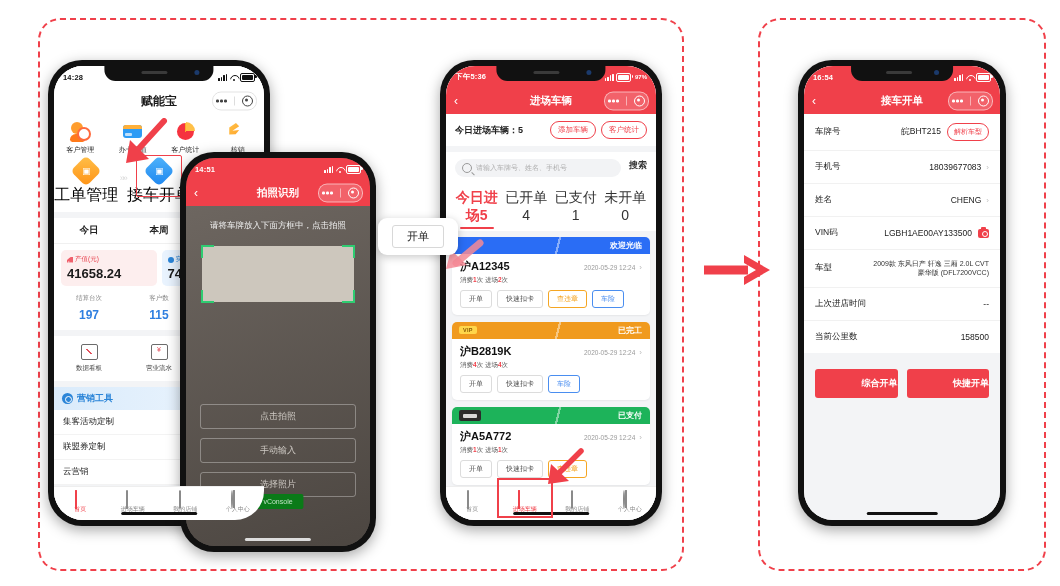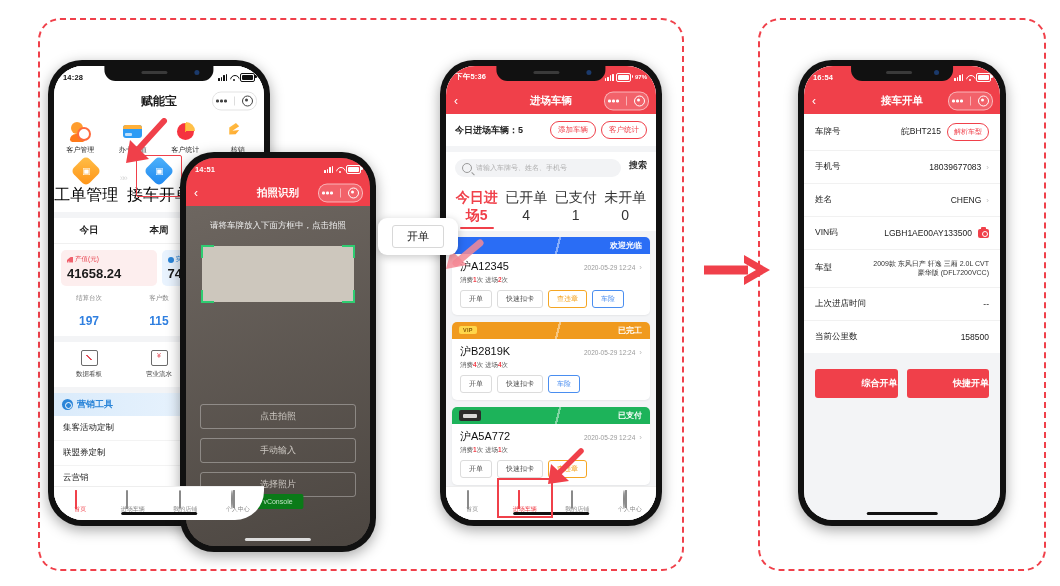--- a/index.html
+++ b/index.html
@@ -130,21 +130,21 @@
   .kpi .kh{font-size:6.5px;display:flex;align-items:center;gap:2px;}
   .kpi.red .kh{color:#e8434f;}
   .kpi.blue .kh{color:#2b85d8;}
   .kpi .kh .mk{display:inline-block;width:6px;height:6px;}
   .kpi.red .kh .mk{background:linear-gradient(#f0606c,#f0606c);clip-path:polygon(0 60%,25% 60%,25% 100%,0 100%,0 60%,37% 25%,62% 25%,62% 100%,37% 100%,37% 25%,75% 0,100% 0,100% 100%,75% 100%);}
   .kpi.blue .kh .mk{background:#2b85d8;border-radius:50%;}
   .kpi .kv{font-size:13px;font-weight:bold;color:#1a1a1a;margin-top:2px;}
   .stat3{display:flex;padding:6px 0 8px;}
   .stat3 .s{flex:1;text-align:center;}
   .stat3 .sl{font-size:6.5px;color:#888;}
-  .stat3 .sv{font-size:12px;color:#2f7fe0;font-weight:bold;margin-top:11px;}
+  .stat3 .sv{font-size:12px;color:#2f7fe0;font-weight:bold;margin-top:5px;}
   .tool-card{background:#fff;margin-top:6px;display:flex;padding:8px 0;}
   .tool{flex:1;display:flex;flex-direction:column;align-items:center;gap:4px;}
   .tool .tl{font-size:6.5px;color:#444;}
   .ticon{width:15px;height:14px;border:1.4px solid #6b6b6b;border-radius:2px;position:relative;}
   .ticon.chart:after{content:"";position:absolute;left:2px;top:4px;width:9px;height:5px;
     background:linear-gradient(45deg,transparent 45%,#e2505c 45%,#e2505c 60%,transparent 60%);}
   .ticon.rec:before{content:"¥";position:absolute;left:0;right:0;top:1px;text-align:center;font-size:7px;color:#e2505c;}
   .ticon.circ{border-radius:50%;}
   .ticon.circ:before{content:"¥";position:absolute;left:0;right:0;top:1px;text-align:center;font-size:7px;color:#e2505c;}
   .mk-card{background:#fff;margin-top:6px;}
@@ -211,21 +211,21 @@
     background:linear-gradient(105deg,transparent 44%,rgba(255,255,255,.45) 44%,rgba(255,255,255,.45) 56%,transparent 56%);}
   .vhead.blue{background:#2a6df5;}
   .vhead.orange{background:#f09a1e;}
   .vhead.green{background:#1db35a;}
   .vhead.blue2{background:#2a3df5;}
   .vipbadge{position:absolute;left:7px;top:4px;background:#ffd64a;color:#8a5a00;font-size:5.5px;font-weight:bold;padding:1px 4px;border-radius:2px;letter-spacing:.3px;}
   .carbadge{position:absolute;left:7px;top:3px;width:22px;height:11px;border-radius:2px;background:#2b2b2b;display:flex;align-items:center;justify-content:center;}
   .carbadge:after{content:"";width:14px;height:4px;background:#d8d8d8;border-radius:1px;}
   .vbody{padding:5px 8px 7px;}
   .vrow1{display:flex;align-items:baseline;}
-  .plate{font-size:11px;font-weight:normal;color:#111;flex:1;}
+  .plate{font-size:11px;font-weight:bold;color:#111;flex:1;}
   .vdate{font-size:6.5px;color:#9a9a9a;}
   .vchev{font-size:8px;color:#bbb;margin-left:4px;}
   .vmeta{font-size:6.5px;color:#555;margin-top:2px;}
   .vmeta b{color:#f0404a;font-weight:bold;}
   .vbtns{display:flex;gap:5px;margin-top:5px;}
   .vb{border:1px solid #dcdcdc;border-radius:3px;font-size:7px;color:#444;padding:3px 8px;}
   .vb.orange{border-color:#f5a623;color:#f5a623;}
   .vb.blue{border-color:#4a8ef0;color:#4a8ef0;}
 
   

